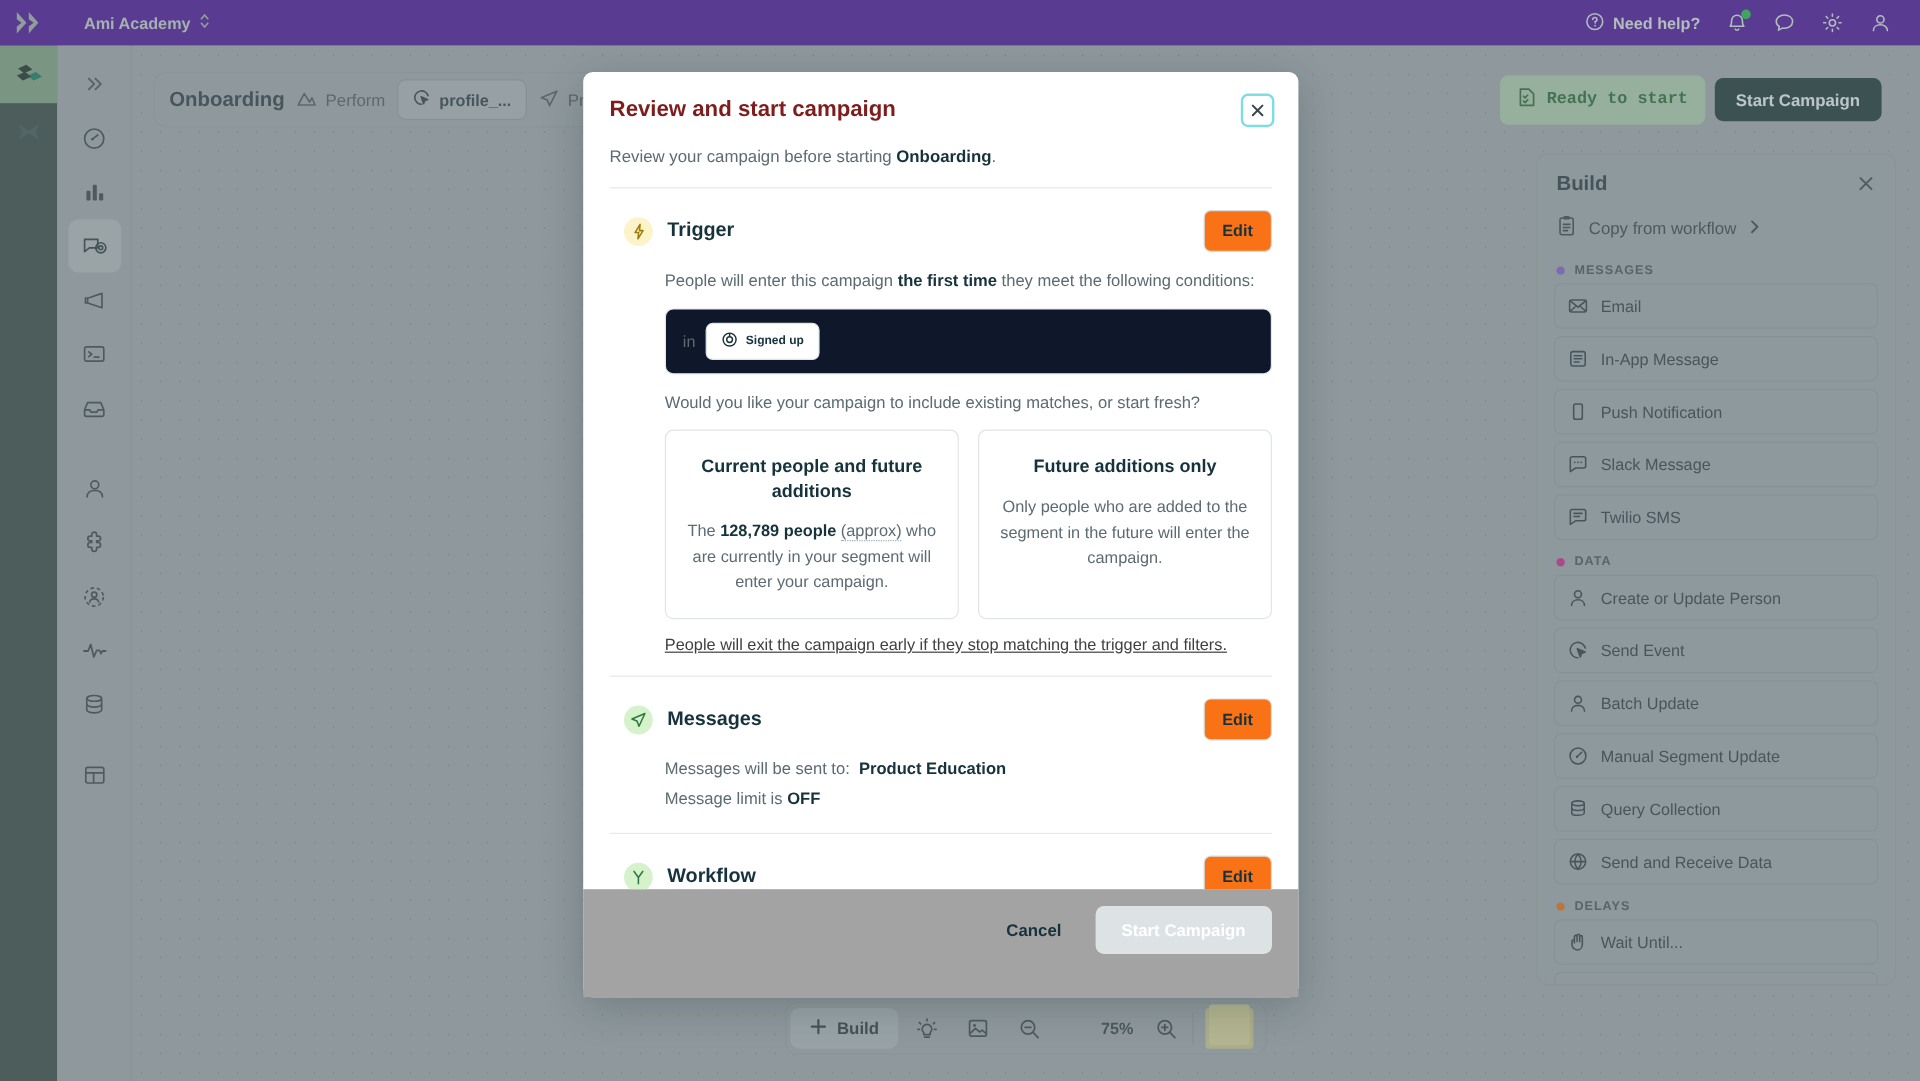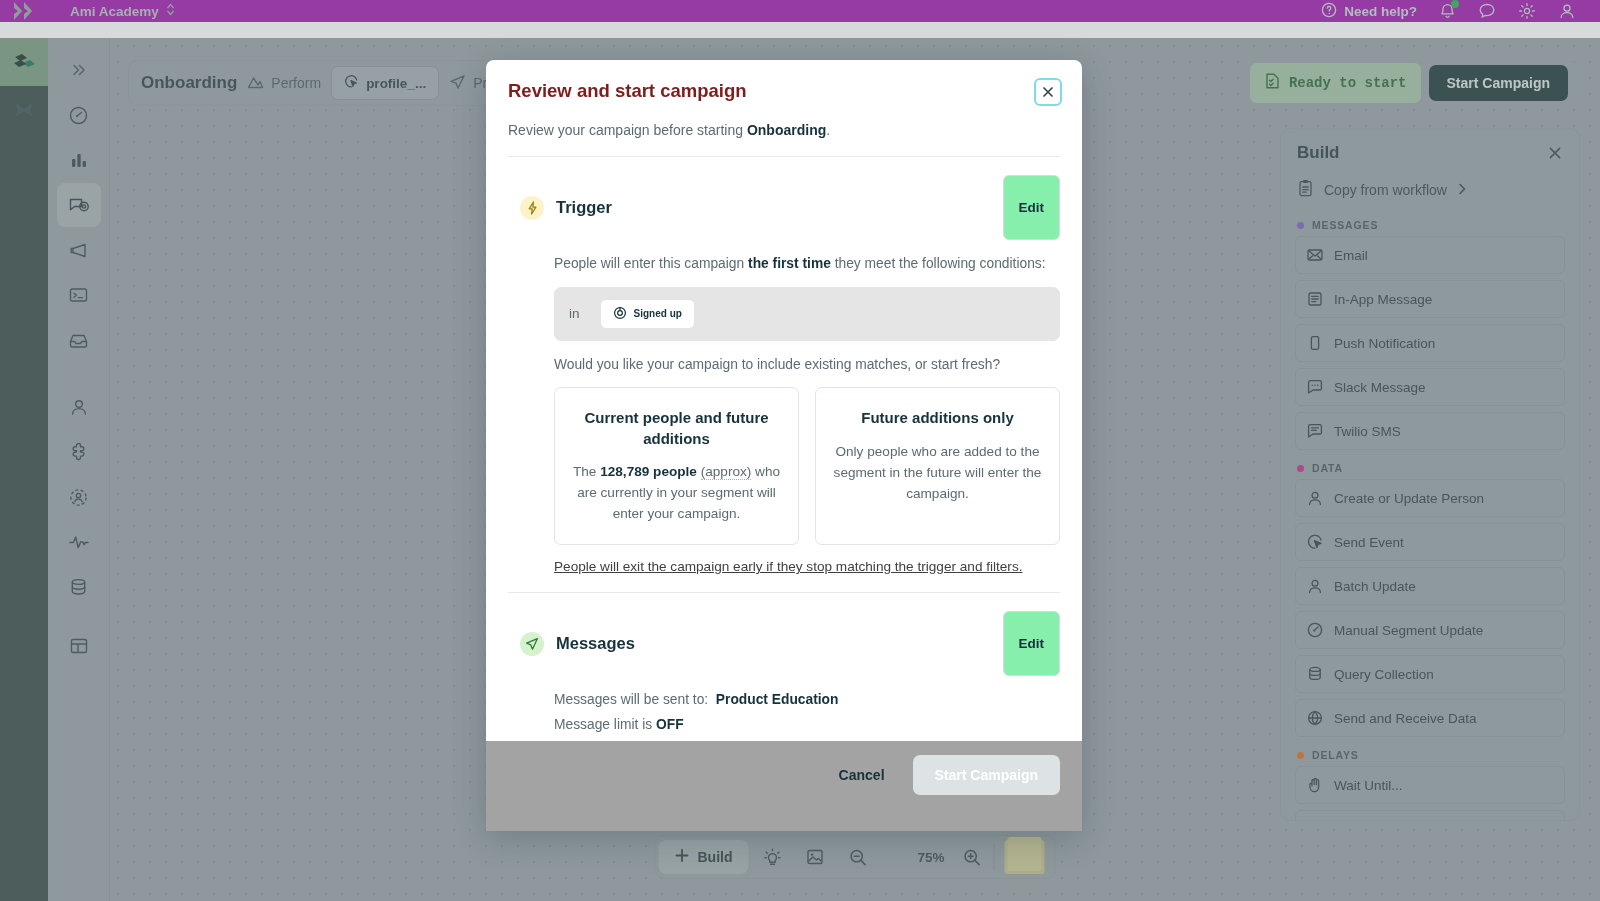--- a/index.html
+++ b/index.html
@@ -8,22 +8,22 @@
     font-family: "Liberation Sans", sans-serif;
     overflow: hidden;
     background: #ffffff;
   }
 
   
   #app { position: relative; width: 1600px; height: 901px; }
 
   
   .topbar {
-    position: absolute; top: 0; left: 0; right: 0; height: 22px;
-    background: #a21caf; display: flex; align-items: center;
+    position: absolute; top: 0; left: 0; right: 0; height: 38px;
+    background: #4c1d95; display: flex; align-items: center;
     z-index: 5;
     justify-content: center;
   }
   .topbar-logo {
     width: 48px; height: 38px; display: flex; align-items: center; justify-content: center;
   }
   .topbar-workspace {
     display: flex; align-items: center; gap: 7px;
     color: #b9c4c2; font-size: 13.5px; font-weight: bold;
     margin-left: 22px;
@@ -191,32 +191,32 @@
   }
   .sec-ico {
     width: 24px; height: 24px; border-radius: 50%;
     display: flex; align-items: center; justify-content: center;
   }
   .sec-ico.trigger { background: #fdf3c8; }
   .sec-ico.green { background: #d6f2cd; }
   .sec-title { font-size: 16.5px; font-weight: bold; color: #16323c; }
   .edit-btn {
     margin-left: auto; font-size: 13.5px; font-weight: bold; color: #16323c;
-    background: #86efac; border: 1px solid #d5dcdf; border-radius: 6px;
-    padding: 24px 15px;
+    background: #f97316; border: 1px solid #d5dcdf; border-radius: 6px;
+    padding: 9px 15px;
   }
 
   .sec-body { padding-left: 46px; padding-right: 0; }
   .sec-text { font-size: 13.8px; color: #5c6b72; margin-top: 14px; line-height: 1.5; }
   .sec-text b { color: #16323c; }
 
   .cond-box {
     margin-top: 12px; border: 1px solid #e2e8ea; border-radius: 7px;
-    background: #e5e5e5; padding: 11px 14px;
-    display: flex; align-items: center; gap: 20px;
+    background: #0f172a; padding: 11px 14px;
+    display: flex; align-items: center; gap: 8px;
   }
   .cond-in { font-size: 13.5px; color: #5c6b72; }
   .cond-chip {
     display: flex; align-items: center; gap: 7px;
     background: #fff; border: 1px solid #dfe5e8; border-radius: 6px;
     padding: 6px 12px; font-size: 10px; font-weight: bold; color: #16323c;
   }
 
   .choices { display: flex; gap: 16px; margin-top: 12px; }
   .choice {

